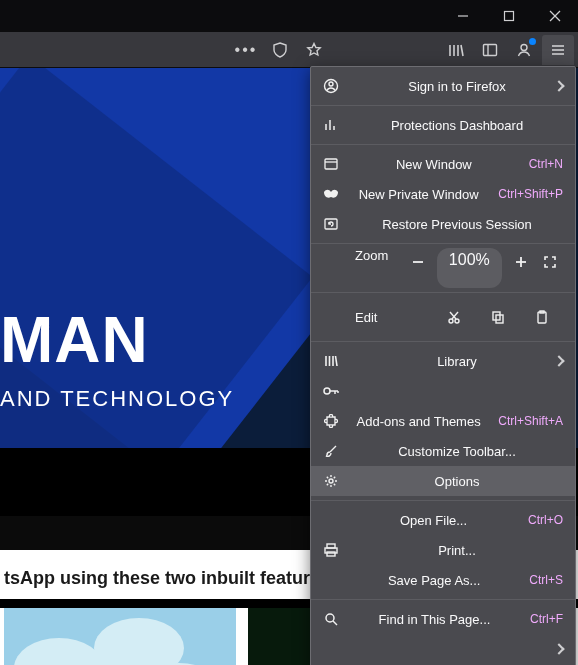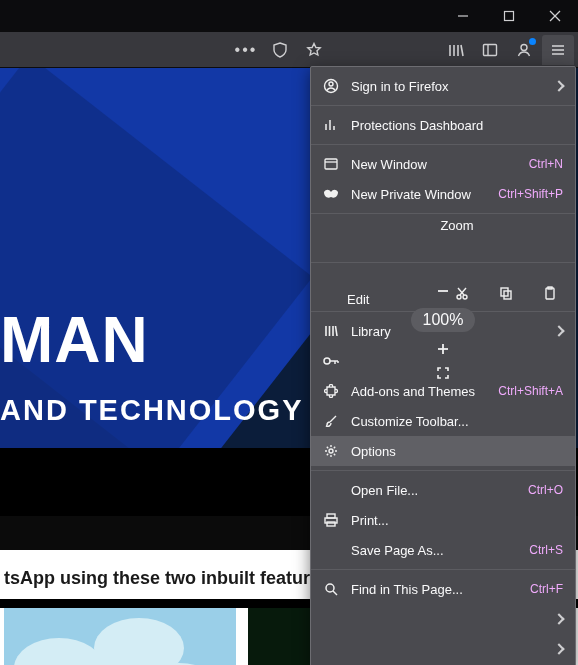--- a/index.html
+++ b/index.html
@@ -104,24 +104,24 @@
     left: 0; top: 240px;
     color: #fff;
   }
   .hero-title {
     font-size: 64px;
     font-weight: 800;
     letter-spacing: 1px;
     line-height: 1;
   }
   .hero-sub {
-    font-size: 29px;
-    font-weight: 700;
+    font-size: 22px;
+    font-weight: 400;
     letter-spacing: 2px;
-    margin-top: 22px;
+    margin-top: 14px;
   }
   .fold {
     position: absolute;
     top: 448px; left: 0;
     width: 578px; height: 34px;
     background: #0b0b0b;
   }
   .article-strip {
     position: absolute;
     top: 482px; left: 0;
@@ -200,20 +200,21 @@
     background: #5c5c61;
     margin: 4px 0;
   }
   .menu-row {
     display: flex;
     align-items: center;
     height: 30px;
     padding: 0 12px;
     gap: 12px;
     position: relative;
+    text-align: center;
   }
   .menu-row.hover { background: #606065; }
   .menu-row.has-sub::after {
     content: "";
     position: absolute;
     right: 12px;
     width: 6px; height: 6px;
     border-top: 2px solid #cfcfd1;
     border-right: 2px solid #cfcfd1;
     transform: rotate(45deg);
@@ -226,25 +227,23 @@
     flex: 0 0 16px;
     color: #f0f0f0;
   }
   .mi-label { flex: 1; }
   .mi-accel {
     color: #f0abfc;
     font-size: 12px;
   }
   .zoom-row {
     display: flex;
-    align-items: center;
     height: 40px;
-    padding: 0 4px;
+    padding: 0 16px;
     gap: 10px;
-    flex-direction: column;
   }
   .zoom-label {
     flex: 0 0 46px;
     padding-left: 28px;
   }
   .zoom-spacer { flex: 1; }
   .zoom-btn {
     width: 30px; height: 28px;
     display: flex;
     align-items: center;
@@ -252,23 +251,23 @@
     color: #f0f0f0;
   }
   .zoom-pct {
     background: #5c5c61;
     border-radius: 12px;
     padding: 3px 12px;
     font-size: 16px;
   }
   .edit-row {
     display: flex;
-    align-items: flex-end;
+    align-items: center;
     height: 40px;
-    padding: 0 8px;
+    padding: 0 16px;
     gap: 10px;
   }
   .edit-label {
     flex: 0 0 46px;
     padding-left: 28px;
   }
   .edit-spacer { flex: 1; }
   .edit-btn {
     width: 34px; height: 28px;
     display: flex;
@@ -405,20 +404,30 @@
   </div>
   <div class="menu-row">
     <span class="mi-icon">
       <svg width="16" height="10" viewBox="0 0 16 10" fill="currentColor">
           <path d="M1 3c2-3 5-3 7 0 2-3 5-3 7 0 0 4-3 7-7 5-4 2-7-1-7-5z"></path>
         </svg>
     </span>
     <span class="mi-label">New Private Window</span>
     <span class="mi-accel">Ctrl+Shift+P</span>
   </div>
+  <div class="menu-row">
+    <span class="mi-icon">
+      <svg width="14" height="14" viewBox="0 0 14 14" fill="none" stroke="currentColor" stroke-width="1.3">
+          <rect x="1" y="2" width="12" height="10" rx="1"></rect>
+          <path d="M5 7a2 2 0 1 1 2 2"></path>
+          <path d="M5 5l0 2 2 0"></path>
+        </svg>
+    </span>
+    <span class="mi-label">Restore Previous Session</span>
+  </div>
   <div class="menu-sep"></div>
 
   <div class="zoom-row">
     <span class="zoom-label">Zoom</span>
     <span class="zoom-spacer"></span>
     <span class="zoom-btn">
       <svg width="14" height="14" stroke="currentColor" stroke-width="1.8">
           <line x1="2" y1="7" x2="12" y2="7"></line>
         </svg>
     </span>

